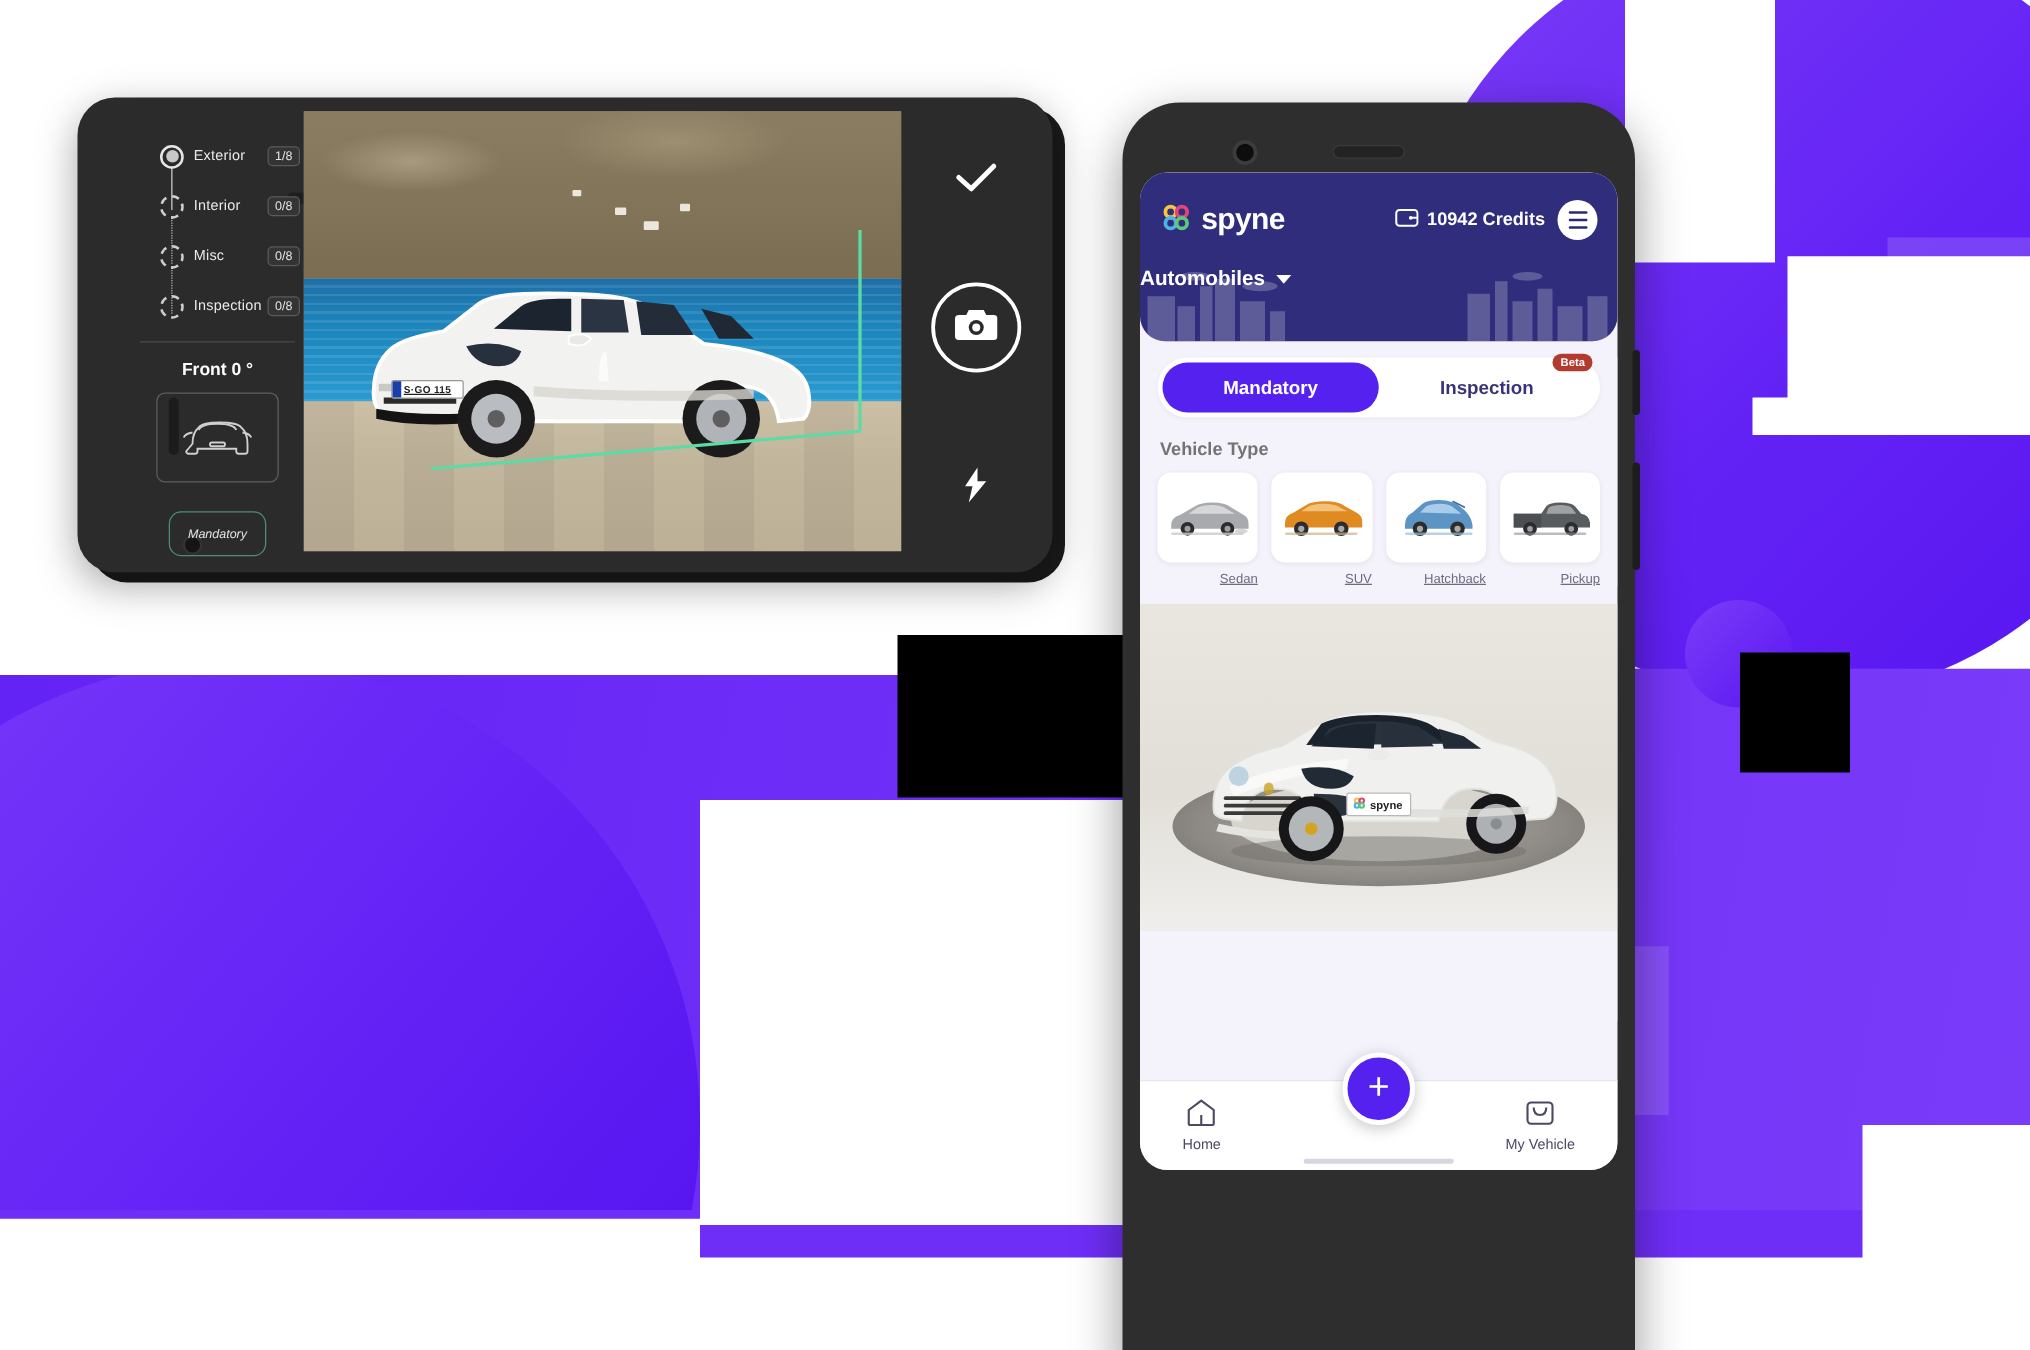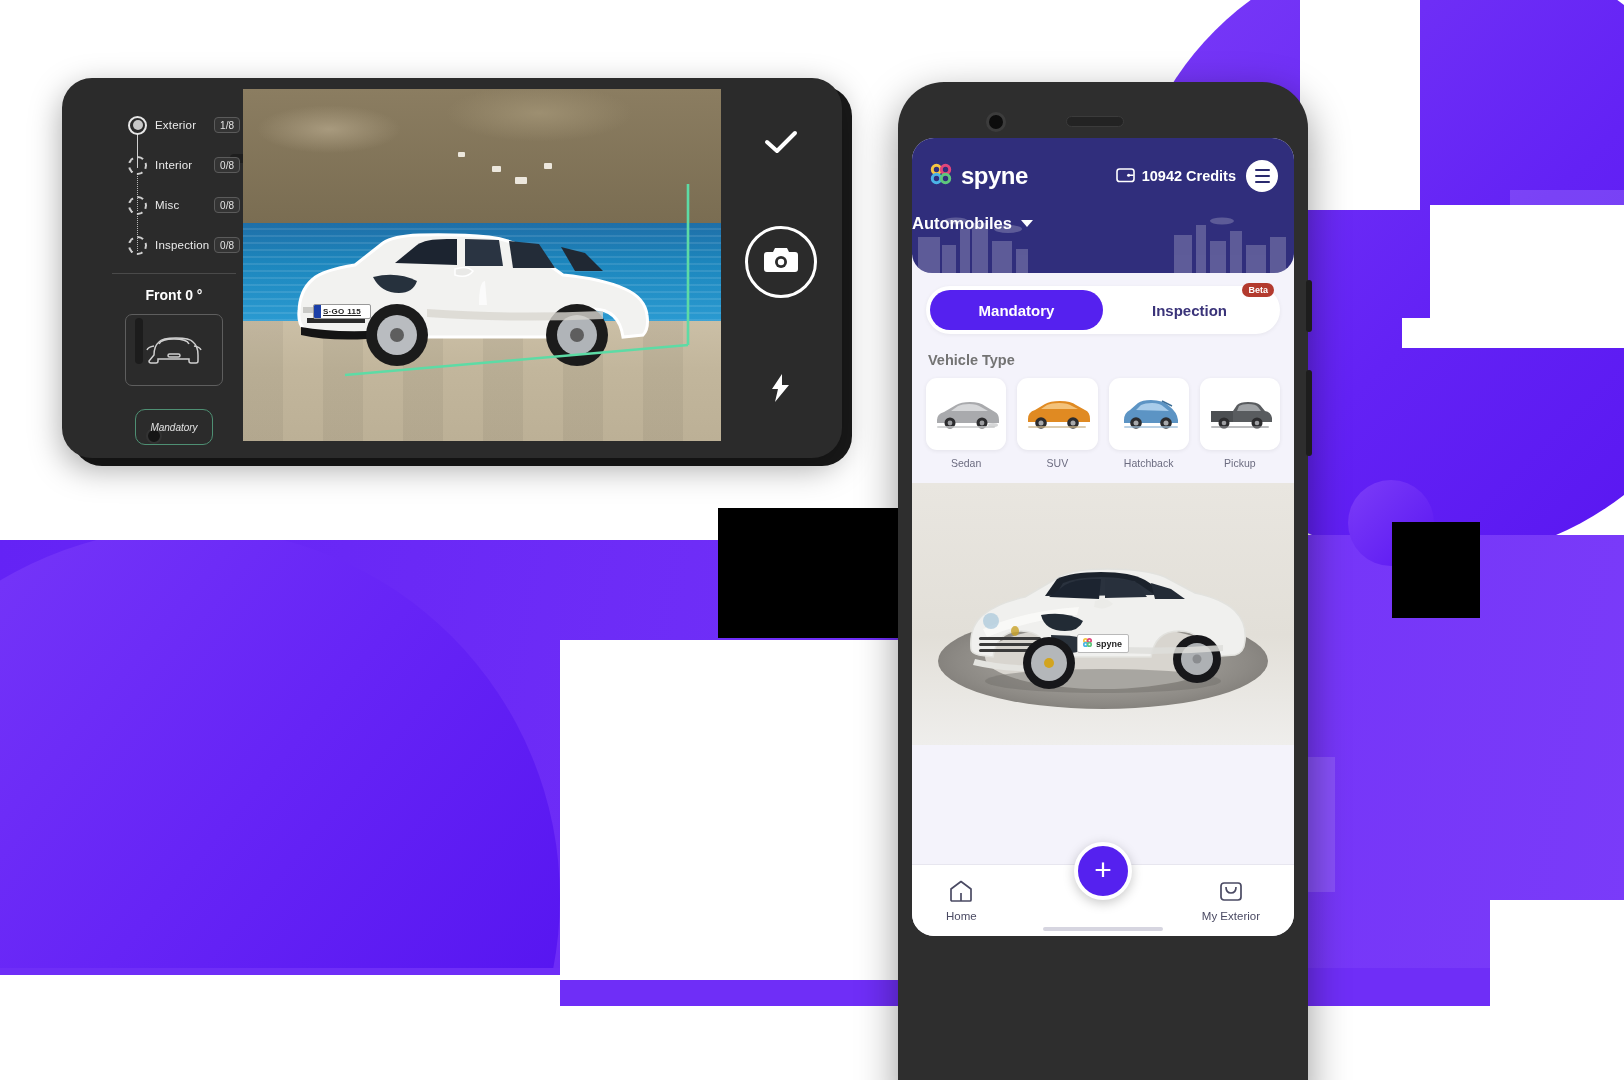--- a/index.html
+++ b/index.html
@@ -199,21 +199,21 @@
     font-size: 9px; font-weight: bold; padding: 2px 6px; border-radius: 8px;
   }
   .section-title { margin: 18px 2px 10px 2px; font-size: 14.5px; font-weight: bold; color: #737373; }
   .vt-grid { display: flex; gap: 11px; }
   .vt-item { flex: 1; }
   .vt-card {
     height: 72px; background: #fff; border-radius: 11px;
     box-shadow: 0 1px 4px rgba(0,0,0,.07);
     display: flex; align-items: center; justify-content: center;
   }
-  .vt-label { text-align: center; font-size: 10.5px; color: #6c6c80; margin-top: 7px; }
+  .vt-label { text-align: right; font-size: 10.5px; color: #6c6c80; margin-top: 7px; text-decoration: underline; }
 
   
   #hero {
     margin-top: 14px; height: 262px;
     background: linear-gradient(#e9e6e0 0%, #e2dfd8 58%, #efeeec 100%);
     position: relative; overflow: hidden;
   }
   .turntable {
     position: absolute; left: 50%; bottom: 36px; transform: translateX(-50%);
     width: 330px; height: 96px; border-radius: 50%;
@@ -612,21 +612,21 @@
           </span>
           <span class="navlabel">Home</span>
         </div>
         <div class="navitem">
           <span>
             <svg width="24" height="22" viewBox="0 0 24 22" fill="none" stroke="#4a4a63" stroke-width="1.7" stroke-linejoin="round">
               <rect x="2" y="3" width="20" height="17" rx="3"></rect>
               <path d="M7 7 q0 6 5 6 q5 0 5-6"></path>
             </svg>
           </span>
-          <span class="navlabel">My Exterior</span>
+          <span class="navlabel">My Vehicle</span>
         </div>
       </div>
 
       <div class="fab">
         <span class="fab-plus">+</span>
       </div>
 
       <div class="gesture-bar"></div>
     </div>
   </div>

